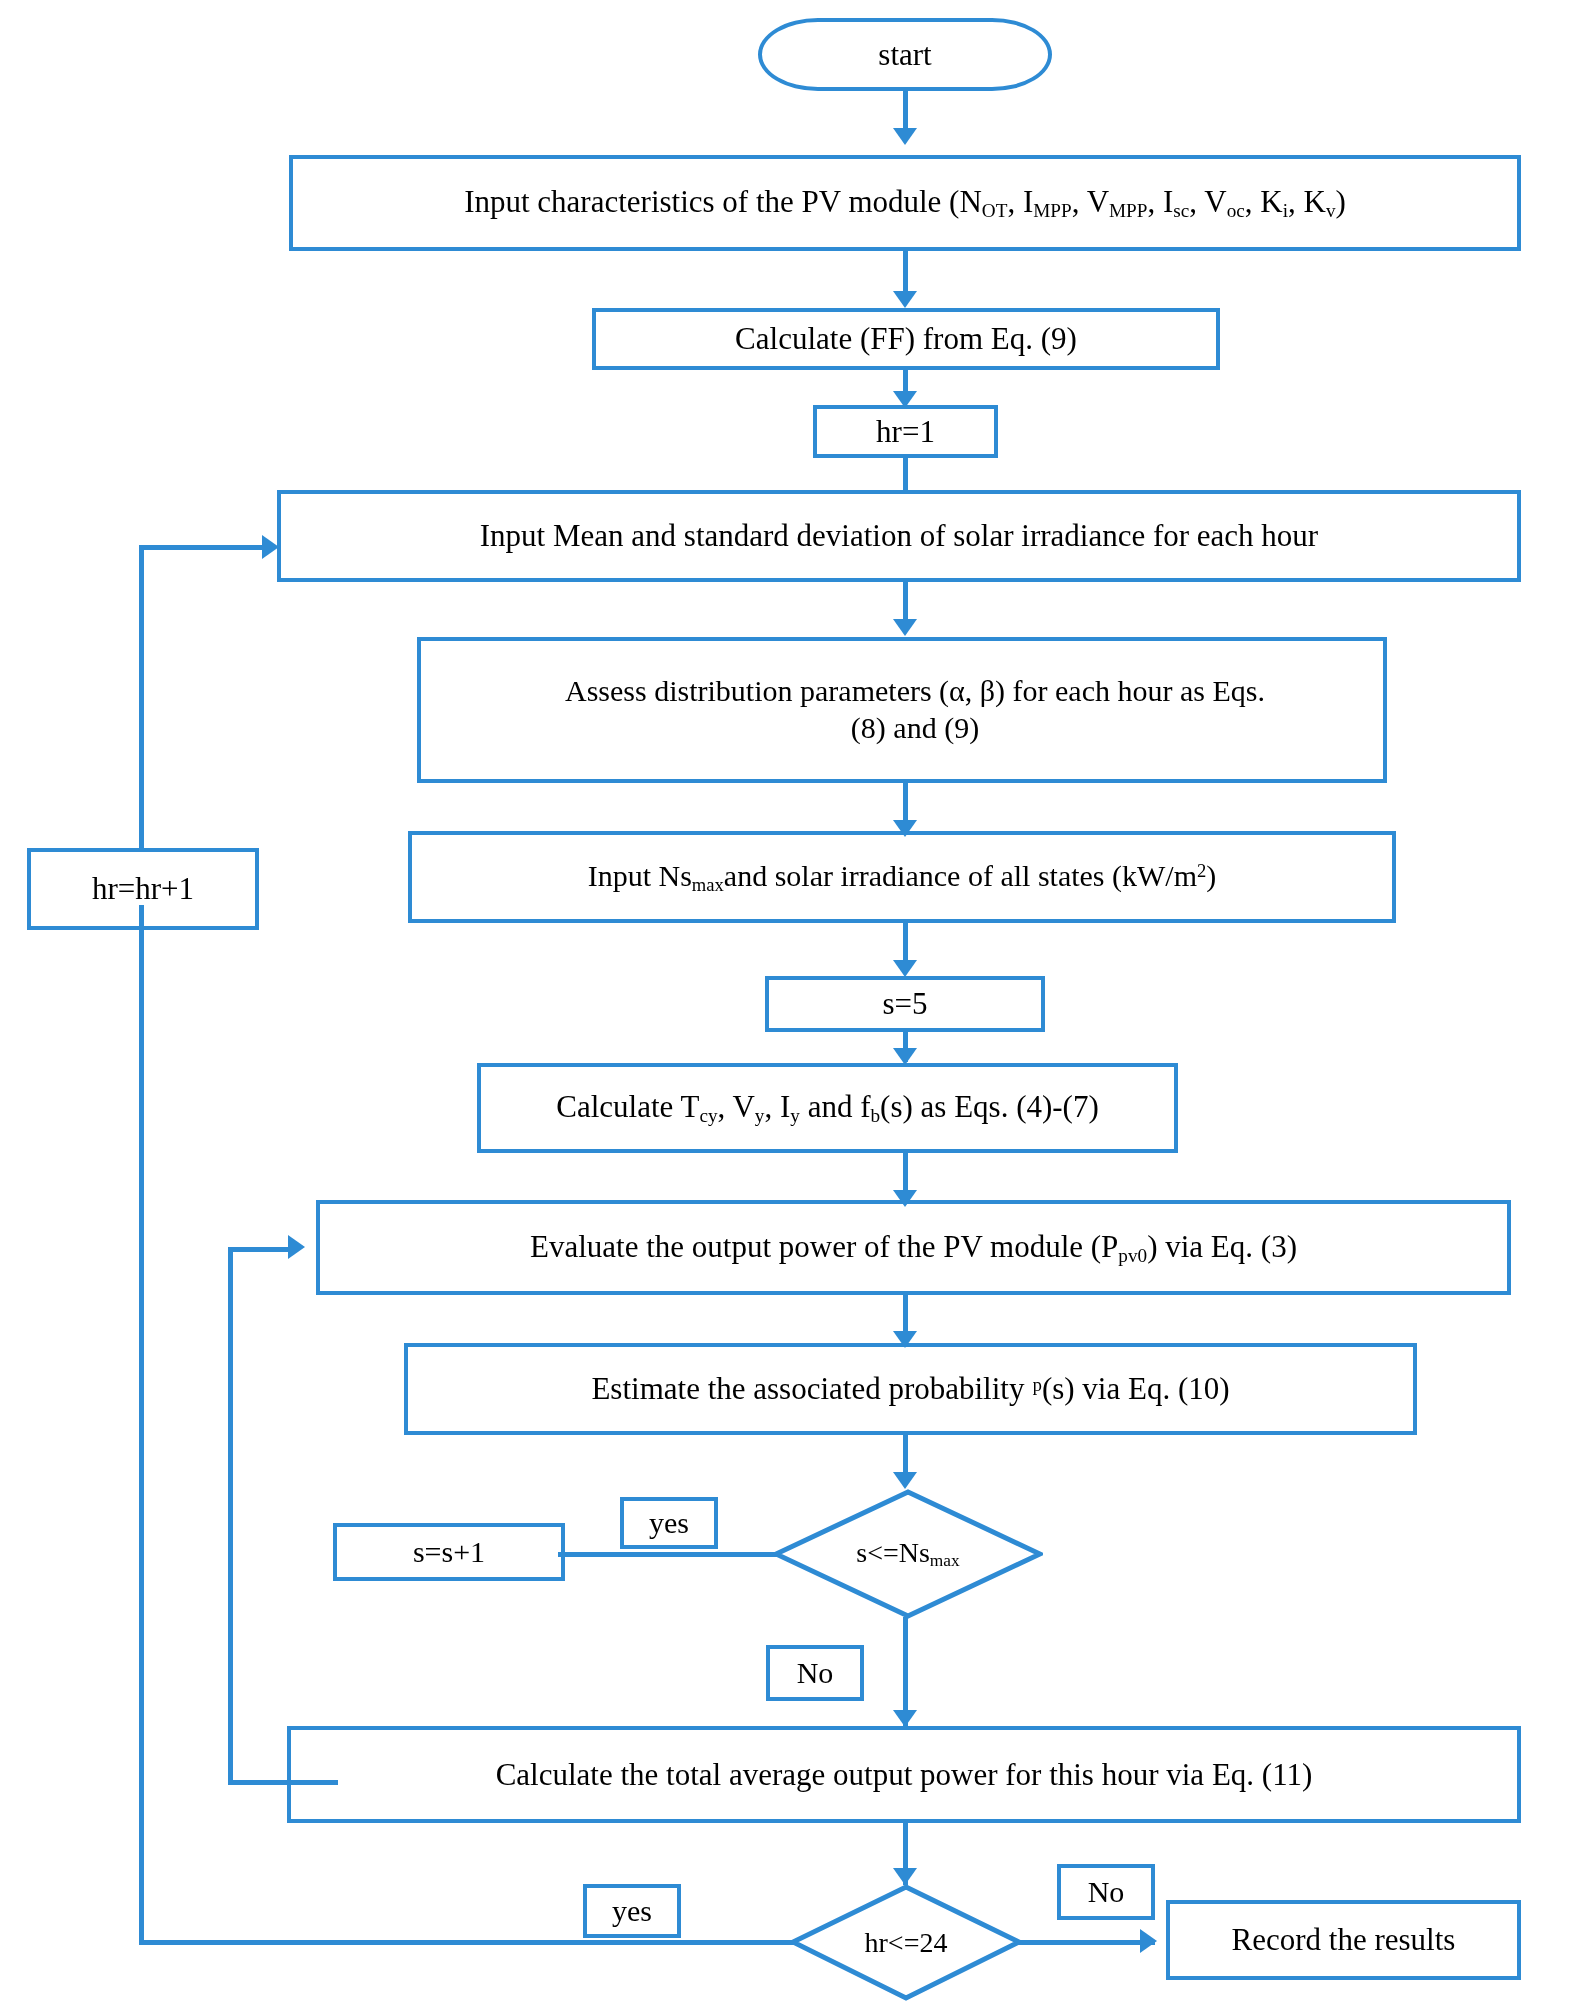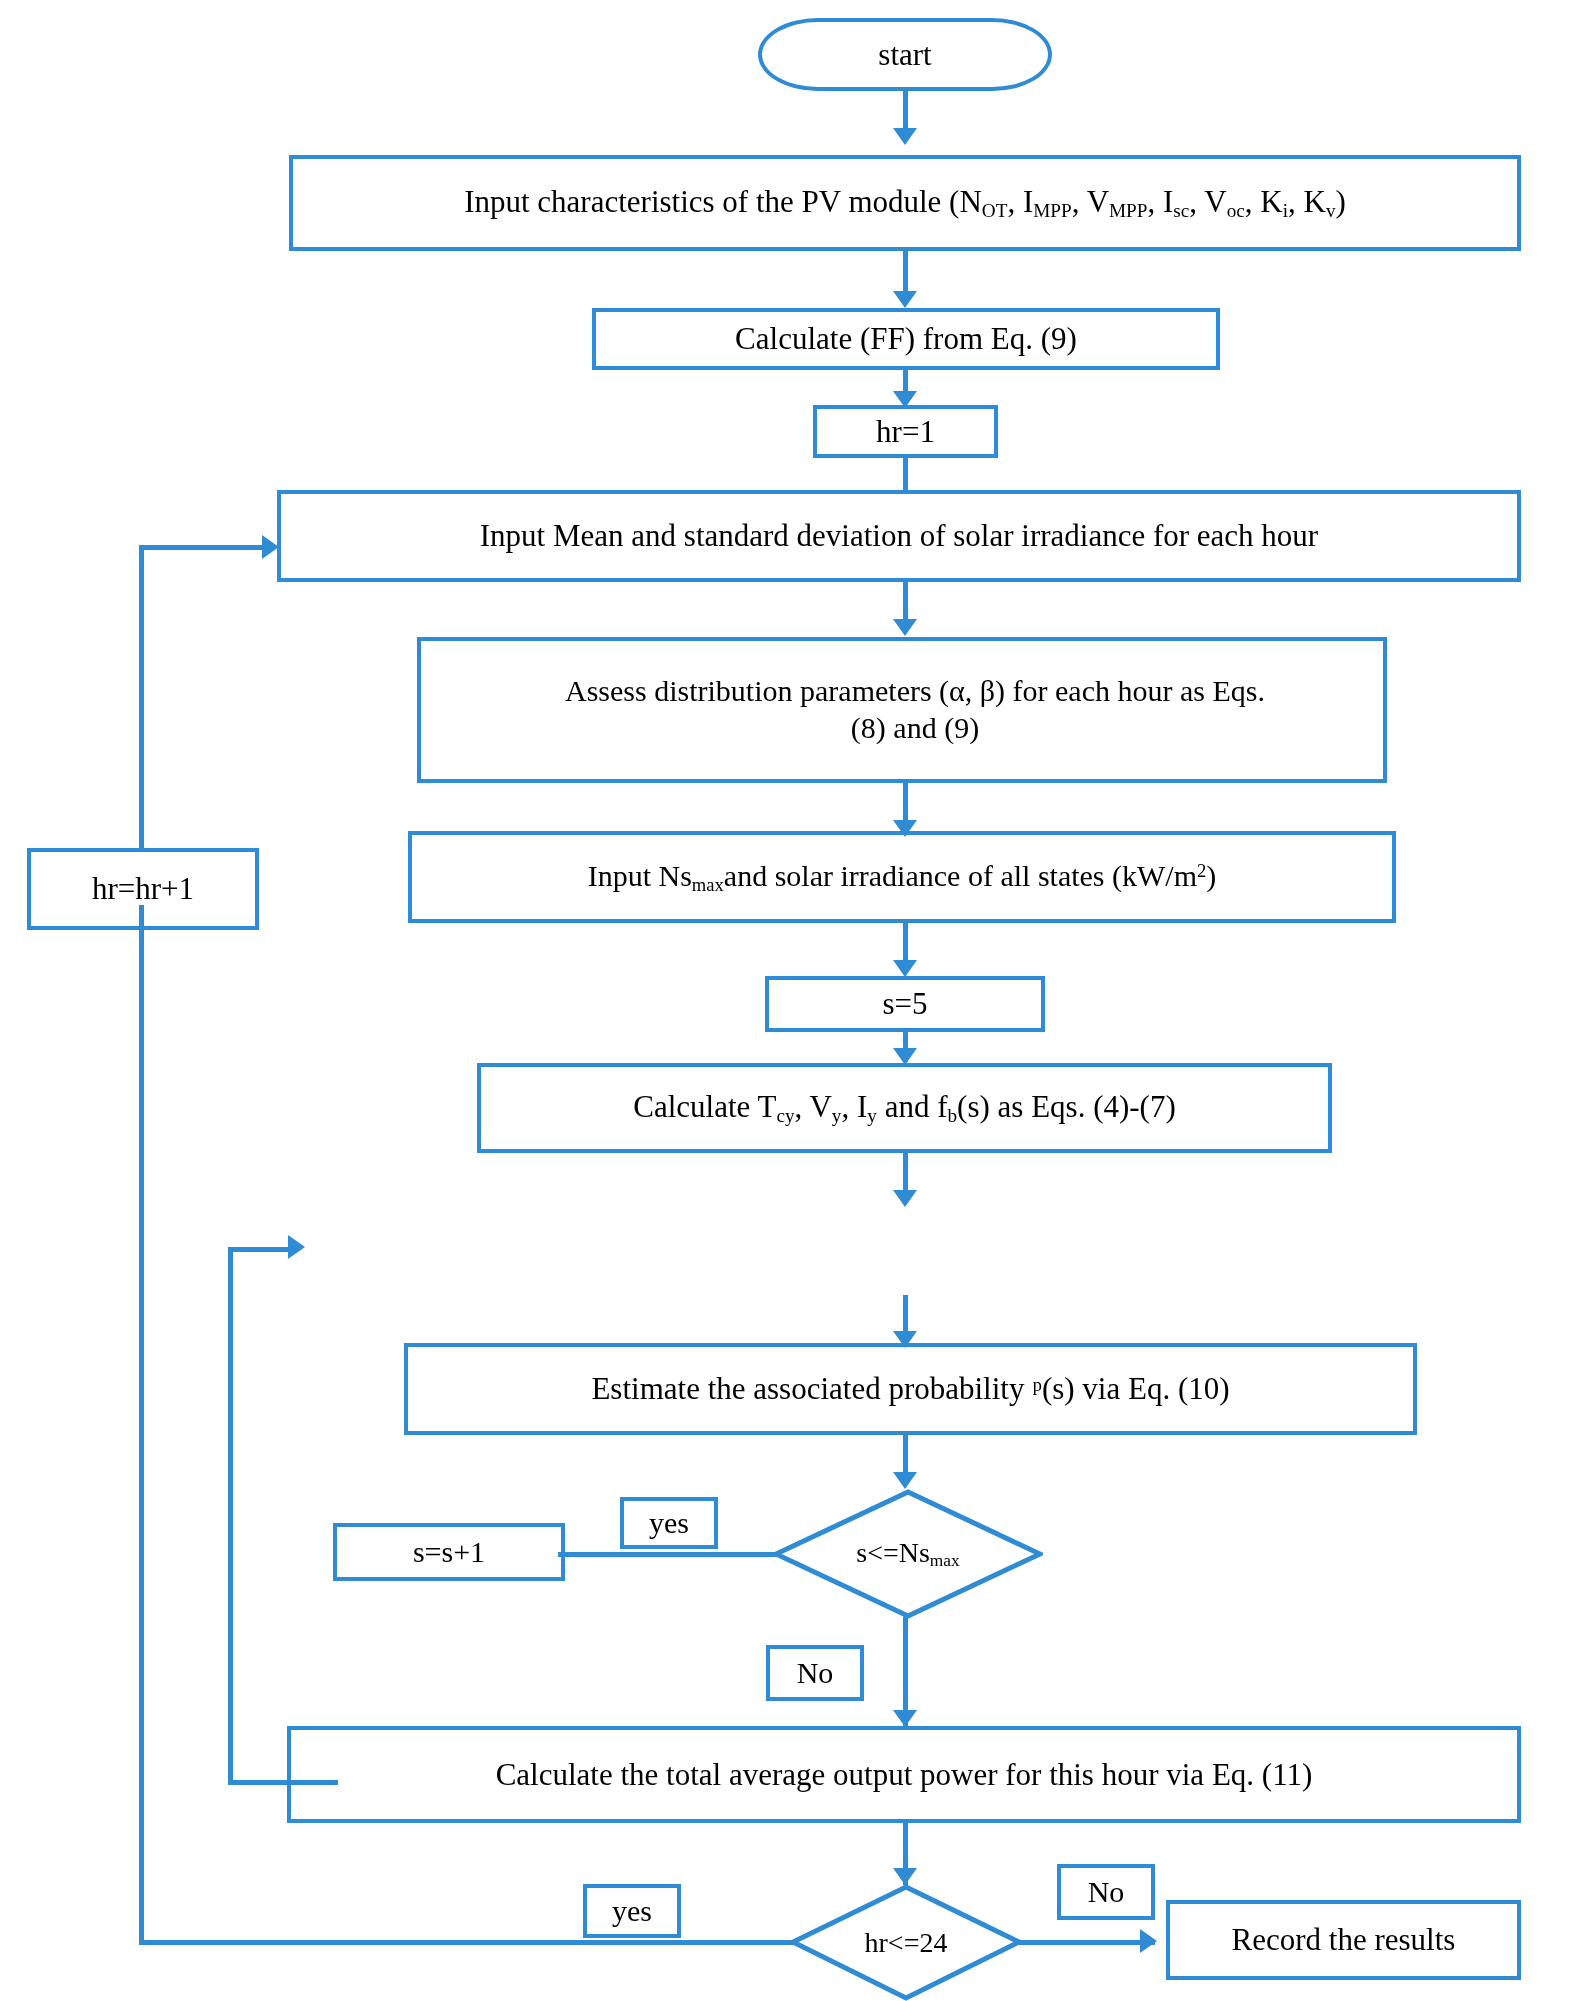--- a/index.html
+++ b/index.html
@@ -154,29 +154,34 @@
   <div class="edge v" style="left:903px; top:923px; height:45px;"></div>
   <div class="arrow-down" style="left:893px; top:960px;"></div>
 
   <div class="node fs31" style="left:765px; top:976px; width:280px; height:56px;">
     <span>s=5</span>
   </div>
 
   <div class="edge v" style="left:903px; top:1032px; height:30px;"></div>
   <div class="arrow-down" style="left:893px; top:1048px;"></div>
 
-  <div class="node fs31" style="left:477px; top:1063px; width:855px; height:90px;">
+  <div class="node fs31" style="left:477px; top:1063px; width:701px; height:90px;">
     <span class="nowrap">
       <span>Calculate  T</span><sub>cy</sub><span>, V</span><sub>y</sub><span>, I</span><sub>y</sub><span> and f</span><sub>b</sub><span>(s) as Eqs. (4)-(7)</span>
     </span>
   </div>
 
   <div class="edge v" style="left:903px; top:1153px; height:46px;"></div>
   <div class="arrow-down" style="left:893px; top:1190px;"></div>
 
+  <div class="node fs31" style="left:316px; top:1200px; width:1195px; height:95px;">
+    <span class="nowrap">
+      <span>Evaluate the output power of the PV module (P</span><sub>pv0</sub><span>) via Eq. (3)</span>
+    </span>
+  </div>
 
   <div class="edge v" style="left:903px; top:1295px; height:46px;"></div>
   <div class="arrow-down" style="left:893px; top:1331px;"></div>
 
   <div class="node fs31" style="left:404px; top:1343px; width:1013px; height:92px;">
     <span class="nowrap">
       <span>Estimate the associated probability </span><span>ᵖ</span><span>(s) via Eq. (10)</span>
     </span>
   </div>
 

